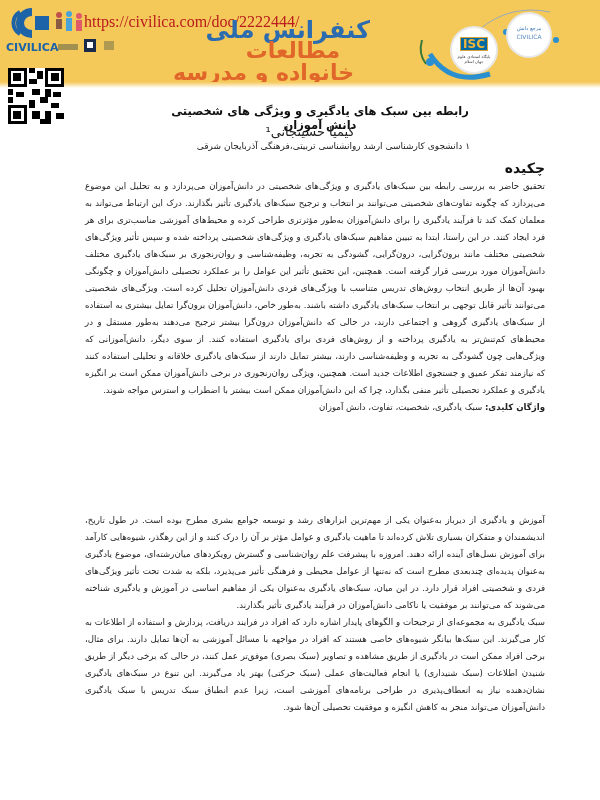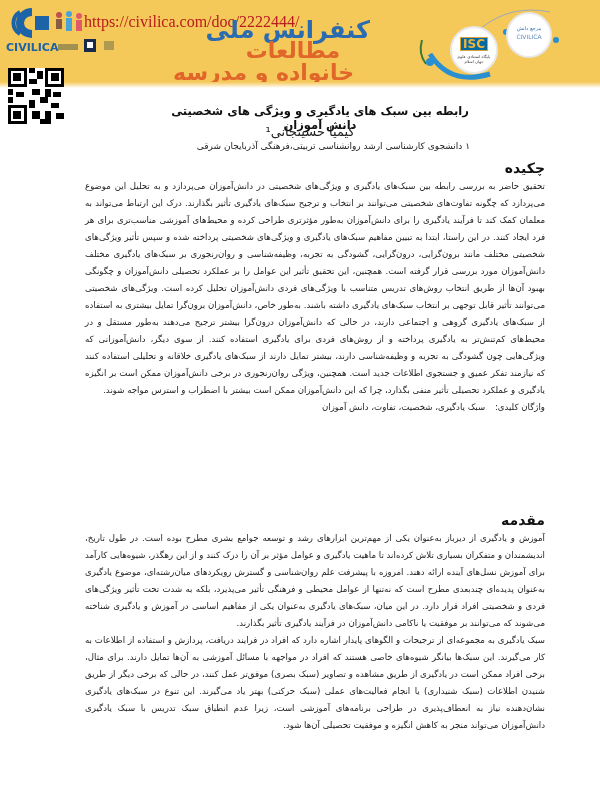--- a/index.html
+++ b/index.html
@@ -32,21 +32,21 @@
   .qr { position:absolute; left:8px; top:68px; width:56px; height:56px; background:#fff; }
   .content { position:absolute; left:85px; width:460px; direction:rtl; text-align:justify; }
   .paper-title { position:absolute; left:160px; top:104px; width:320px; text-align:center; direction:rtl;
                  font-size:11.5px; font-weight:bold; color:#111; }
   .author { position:absolute; left:150px; top:124px; width:320px; text-align:center; direction:rtl;
             font-size:13px; color:#222; }
   .affil { position:absolute; left:150px; top:141px; width:320px; text-align:right; direction:rtl;
            font-size:9px; color:#222; }
   .sec-head { font-size:14px; font-weight:bold; color:#111; margin-bottom:2px; }
   .para { font-size:8.6px; line-height:17px; color:#222; margin:0; }
-  .kw-label { font-weight:normal;margin-left:7px; }
+  .kw-label { font-weight:bold; }
 </style>
 </head>
 <body>
 
 <div class="banner">
   <svg class="logo-c" viewBox="0 0 48 34">
     <path d="M24 2 A16 15 0 1 0 24 32 L24 24 A8 7 0 1 1 24 10 Z" fill="#1c63a8"></path>
     <path d="M12 6 A14 13 0 0 0 12 28" stroke="#1c63a8" stroke-width="4" fill="none"></path>
     <rect x="27" y="10" width="14" height="14" fill="#1c63a8"></rect>
   </svg>
@@ -128,16 +128,15 @@
 <div class="content" style="top:160px">
   <div class="sec-head">چکیده</div>
   <p class="para">تحقیق حاضر به بررسی رابطه بین سبک‌های یادگیری و ویژگی‌های شخصیتی در دانش‌آموزان می‌پردازد و به تحلیل این موضوع می‌پردازد که چگونه تفاوت‌های شخصیتی می‌توانند بر انتخاب و ترجیح سبک‌های یادگیری تأثیر بگذارند. درک این ارتباط می‌تواند به معلمان کمک کند تا فرآیند یادگیری را برای دانش‌آموزان به‌طور مؤثرتری طراحی کرده و محیط‌های آموزشی مناسب‌تری برای هر فرد ایجاد کنند. در این راستا، ابتدا به تبیین مفاهیم سبک‌های یادگیری و ویژگی‌های شخصیتی پرداخته شده و سپس تأثیر ویژگی‌های شخصیتی مختلف مانند برون‌گرایی، درون‌گرایی، گشودگی به تجربه، وظیفه‌شناسی و روان‌رنجوری بر سبک‌های یادگیری مختلف دانش‌آموزان مورد بررسی قرار گرفته است. همچنین، این تحقیق تأثیر این عوامل را بر عملکرد تحصیلی دانش‌آموزان و چگونگی بهبود آن‌ها از طریق انتخاب روش‌های تدریس متناسب با ویژگی‌های فردی دانش‌آموزان تحلیل کرده است. ویژگی‌های شخصیتی می‌توانند تأثیر قابل توجهی بر انتخاب سبک‌های یادگیری داشته باشند. به‌طور خاص، دانش‌آموزان برون‌گرا تمایل بیشتری به استفاده از سبک‌های یادگیری گروهی و اجتماعی دارند، در حالی که دانش‌آموزان درون‌گرا بیشتر ترجیح می‌دهند به‌طور مستقل و در محیط‌های کم‌تنش‌تر به یادگیری پرداخته و از روش‌های فردی برای یادگیری استفاده کنند. از سوی دیگر، دانش‌آموزانی که ویژگی‌هایی چون گشودگی به تجربه و وظیفه‌شناسی دارند، بیشتر تمایل دارند از سبک‌های یادگیری خلاقانه و تحلیلی استفاده کنند که نیازمند تفکر عمیق و جستجوی اطلاعات جدید است. همچنین، ویژگی روان‌رنجوری در برخی دانش‌آموزان ممکن است بر انگیزه یادگیری و عملکرد تحصیلی تأثیر منفی بگذارد، چرا که این دانش‌آموزان ممکن است بیشتر با اضطراب و استرس مواجه شوند.</p>
   <p class="para">
     <span class="kw-label">واژگان کلیدی:</span>
     <span>سبک یادگیری، شخصیت، تفاوت، دانش آموزان</span>
   </p>
 </div>
 
 <div class="content" style="top:512px">
-  <div class="sec-head">مقدمه</div>
   <p class="para">آموزش و یادگیری از دیرباز به‌عنوان یکی از مهم‌ترین ابزارهای رشد و توسعه جوامع بشری مطرح بوده است. در طول تاریخ، اندیشمندان و متفکران بسیاری تلاش کرده‌اند تا ماهیت یادگیری و عوامل مؤثر بر آن را درک کنند و از این رهگذر، شیوه‌هایی کارآمد برای آموزش نسل‌های آینده ارائه دهند. امروزه با پیشرفت علم روان‌شناسی و گسترش رویکردهای میان‌رشته‌ای، موضوع یادگیری به‌عنوان پدیده‌ای چندبعدی مطرح است که نه‌تنها از عوامل محیطی و فرهنگی تأثیر می‌پذیرد، بلکه به شدت تحت تأثیر ویژگی‌های فردی و شخصیتی افراد قرار دارد. در این میان، سبک‌های یادگیری به‌عنوان یکی از مفاهیم اساسی در آموزش و یادگیری شناخته می‌شوند که می‌توانند بر موفقیت یا ناکامی دانش‌آموزان در فرآیند یادگیری تأثیر بگذارند.</p>
   <p class="para">سبک یادگیری به مجموعه‌ای از ترجیحات و الگوهای پایدار اشاره دارد که افراد در فرایند دریافت، پردازش و استفاده از اطلاعات به کار می‌گیرند. این سبک‌ها بیانگر شیوه‌های خاصی هستند که افراد در مواجهه با مسائل آموزشی به آن‌ها تمایل دارند. برای مثال، برخی افراد ممکن است در یادگیری از طریق مشاهده و تصاویر (سبک بصری) موفق‌تر عمل کنند، در حالی که برخی دیگر از طریق شنیدن اطلاعات (سبک شنیداری) یا انجام فعالیت‌های عملی (سبک حرکتی) بهتر یاد می‌گیرند. این تنوع در سبک‌های یادگیری نشان‌دهنده نیاز به انعطاف‌پذیری در طراحی برنامه‌های آموزشی است، زیرا عدم انطباق سبک تدریس با سبک یادگیری دانش‌آموزان می‌تواند منجر به کاهش انگیزه و موفقیت تحصیلی آن‌ها شود.</p>
 </div>
 
 </body></html>

